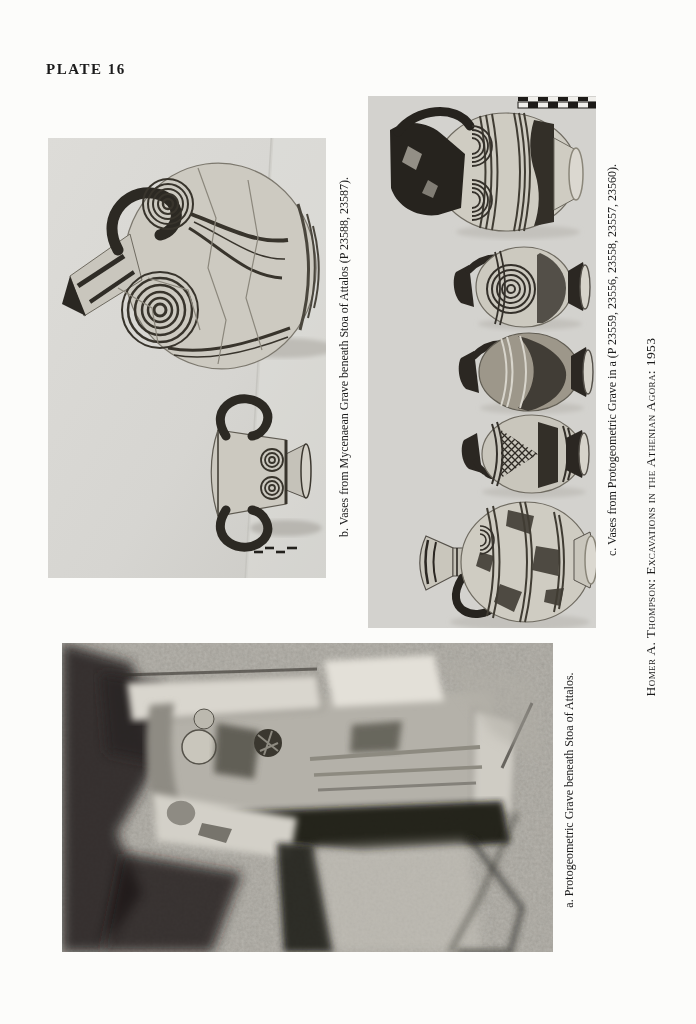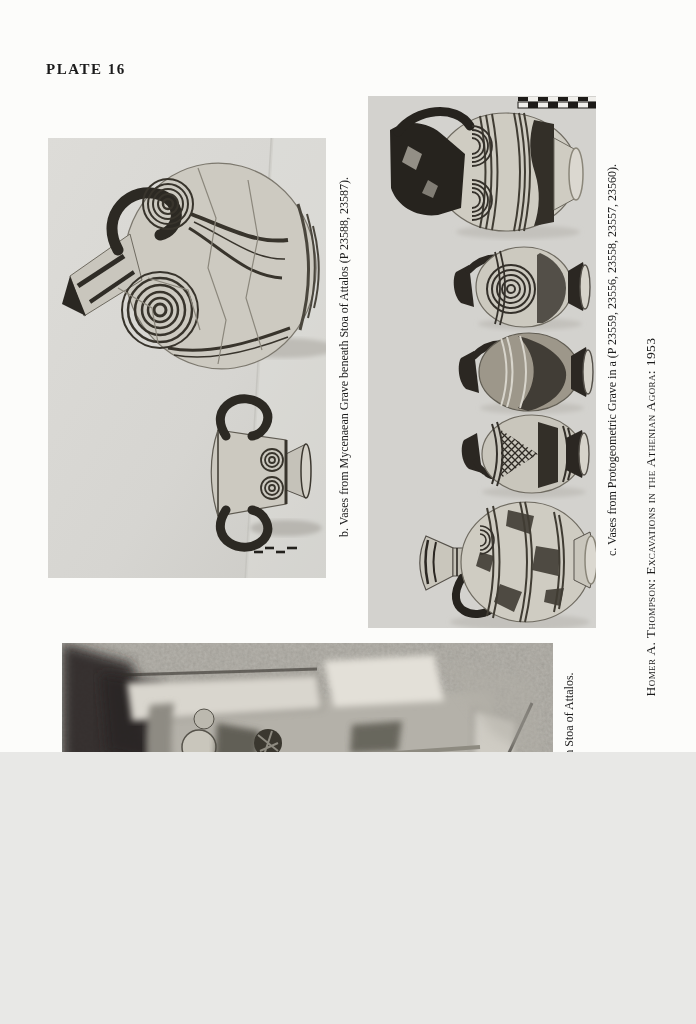--- a/index.html
+++ b/index.html
@@ -1,17 +1,17 @@
 <!DOCTYPE html>
 <html><head>
 <meta charset="utf-8">
 <style>
   html,body{margin:0;padding:0;}
   body{background:#e8e8e6;font-family:"Liberation Serif", serif;}
-  .page{position:relative;width:696px;height:752px;background:#fcfcfa;overflow:hidden;margin:0 auto;}
+  .page{position:relative;width:696px;height:1024px;background:#fcfcfa;overflow:hidden;margin:0 auto;}
   .plate-label{position:absolute;left:46px;top:61px;font-size:15px;font-weight:bold;
     letter-spacing:1.5px;color:#1b1b1b;}
   .photo{position:absolute;line-height:0;}
   .photo svg{display:block;}
   .rot-caption{position:absolute;height:18px;line-height:18px;text-align:center;
     transform:rotate(-90deg);color:#1b1b1b;font-size:12px;white-space:nowrap;}
   .rot-caption.credit{font-variant:small-caps;font-size:13.5px;letter-spacing:0.4px;}
 </style>
 </head>
 <body>

